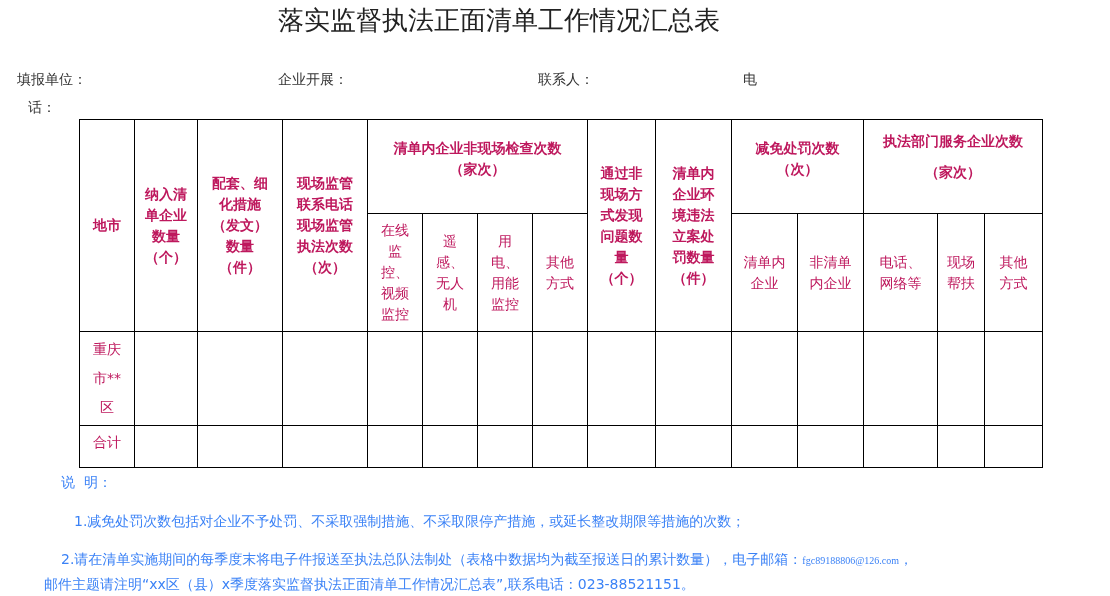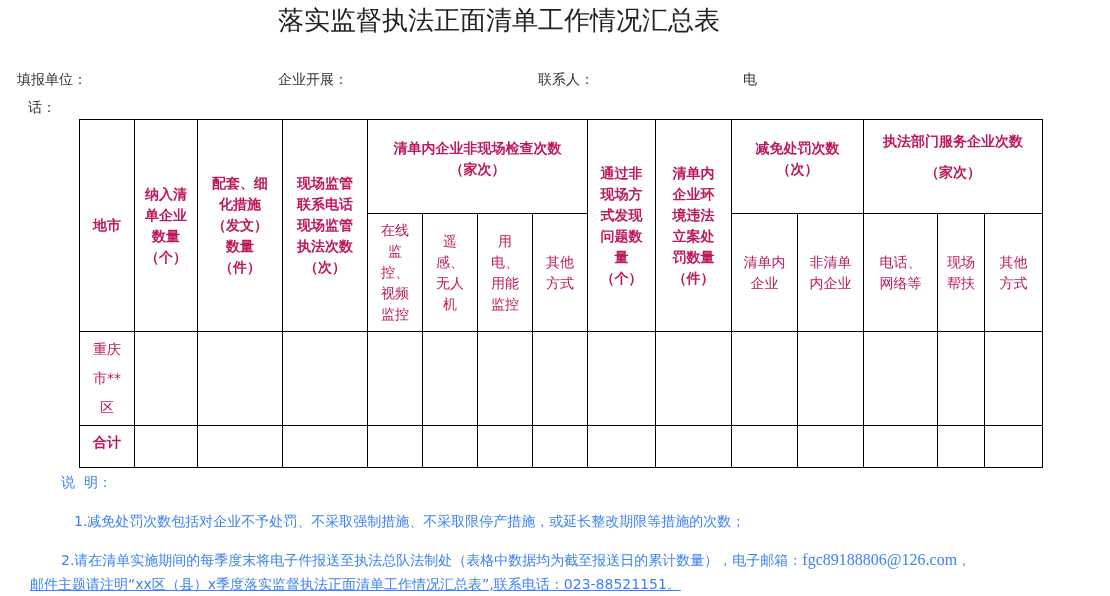--- a/index.html
+++ b/index.html
@@ -8,21 +8,21 @@
   .title { position:absolute; left:0; width:998px; top:3px; text-align:center;
            font-size:26px; color:#222; letter-spacing:0px; }
   .meta { position:absolute; font-size:14px; color:#333; white-space:nowrap;margin-top:12px; }
   table.grid { position:absolute; left:79px; top:119px; border-collapse:collapse;
                table-layout:fixed; }
   table.grid td { border:1.5px solid #000; padding:0; text-align:center; vertical-align:middle;
                   font-size:14px; line-height:21px; color:#be185d; }
   .hb { font-weight:bold; color:#333; }
   .hd { color:#444; font-size:14px; line-height:21px; }
   .notes { position:absolute; font-size:14px; color:#3b82f6; white-space:nowrap; }
-  .notes .lat { font-family:"Liberation Serif","DejaVu Serif",serif; font-size:16px; }
+  .notes .lat { font-family:"Liberation Serif","DejaVu Serif",serif; font-size:10px; }
 </style>
 </head>
 <body>
 
 <div class="title">落实监督执法正面清单工作情况汇总表</div>
 
 <div class="meta" style="left:17px;top:59px;">填报单位：</div>
 <div class="meta" style="left:278px;top:59px;">企业开展：</div>
 <div class="meta" style="left:538px;top:59px;">联系人：</div>
 <div class="meta" style="left:743px;top:59px;">电</div>
@@ -158,21 +158,21 @@
     <td></td>
     <td></td>
     <td></td>
     <td></td>
     <td></td>
     <td></td>
     <td></td>
     <td></td>
   </tr>
   <tr style="height:42px">
-    <td class="hd" style="vertical-align:top;padding-top:6px;font-weight:bold;">
+    <td class="hd" style="vertical-align:top;padding-top:6px;">
       <div>合计</div>
     </td>
     <td></td>
     <td></td>
     <td></td>
     <td></td>
     <td></td>
     <td></td>
     <td></td>
     <td></td>
@@ -184,13 +184,13 @@
     <td></td>
   </tr>
 </tbody>
   </table>
 
 <div class="notes" style="left:61px;top:474px;white-space:pre;">说  明：</div>
 <div class="notes" style="left:74px;top:513px;">1.减免处罚次数包括对企业不予处罚、不采取强制措施、不采取限停产措施，或延长整改期限等措施的次数；</div>
 <div class="notes" style="left:61px;top:551px;">
   <span>2.请在清单实施期间的每季度末将电子件报送至执法总队法制处（表格中数据均为截至报送日的累计数量），电子邮箱：</span><span class="lat">fgc89188806@126.com</span><span>，</span>
 </div>
-<div class="notes" style="left:30px;top:576px;text-decoration:underline;">邮件主题请注明“xx区（县）x季度落实监督执法正面清单工作情况汇总表”,联系电话：023-88521151。</div>
+<div class="notes" style="left:44px;top:576px;">邮件主题请注明“xx区（县）x季度落实监督执法正面清单工作情况汇总表”,联系电话：023-88521151。</div>
 
 </body></html>

